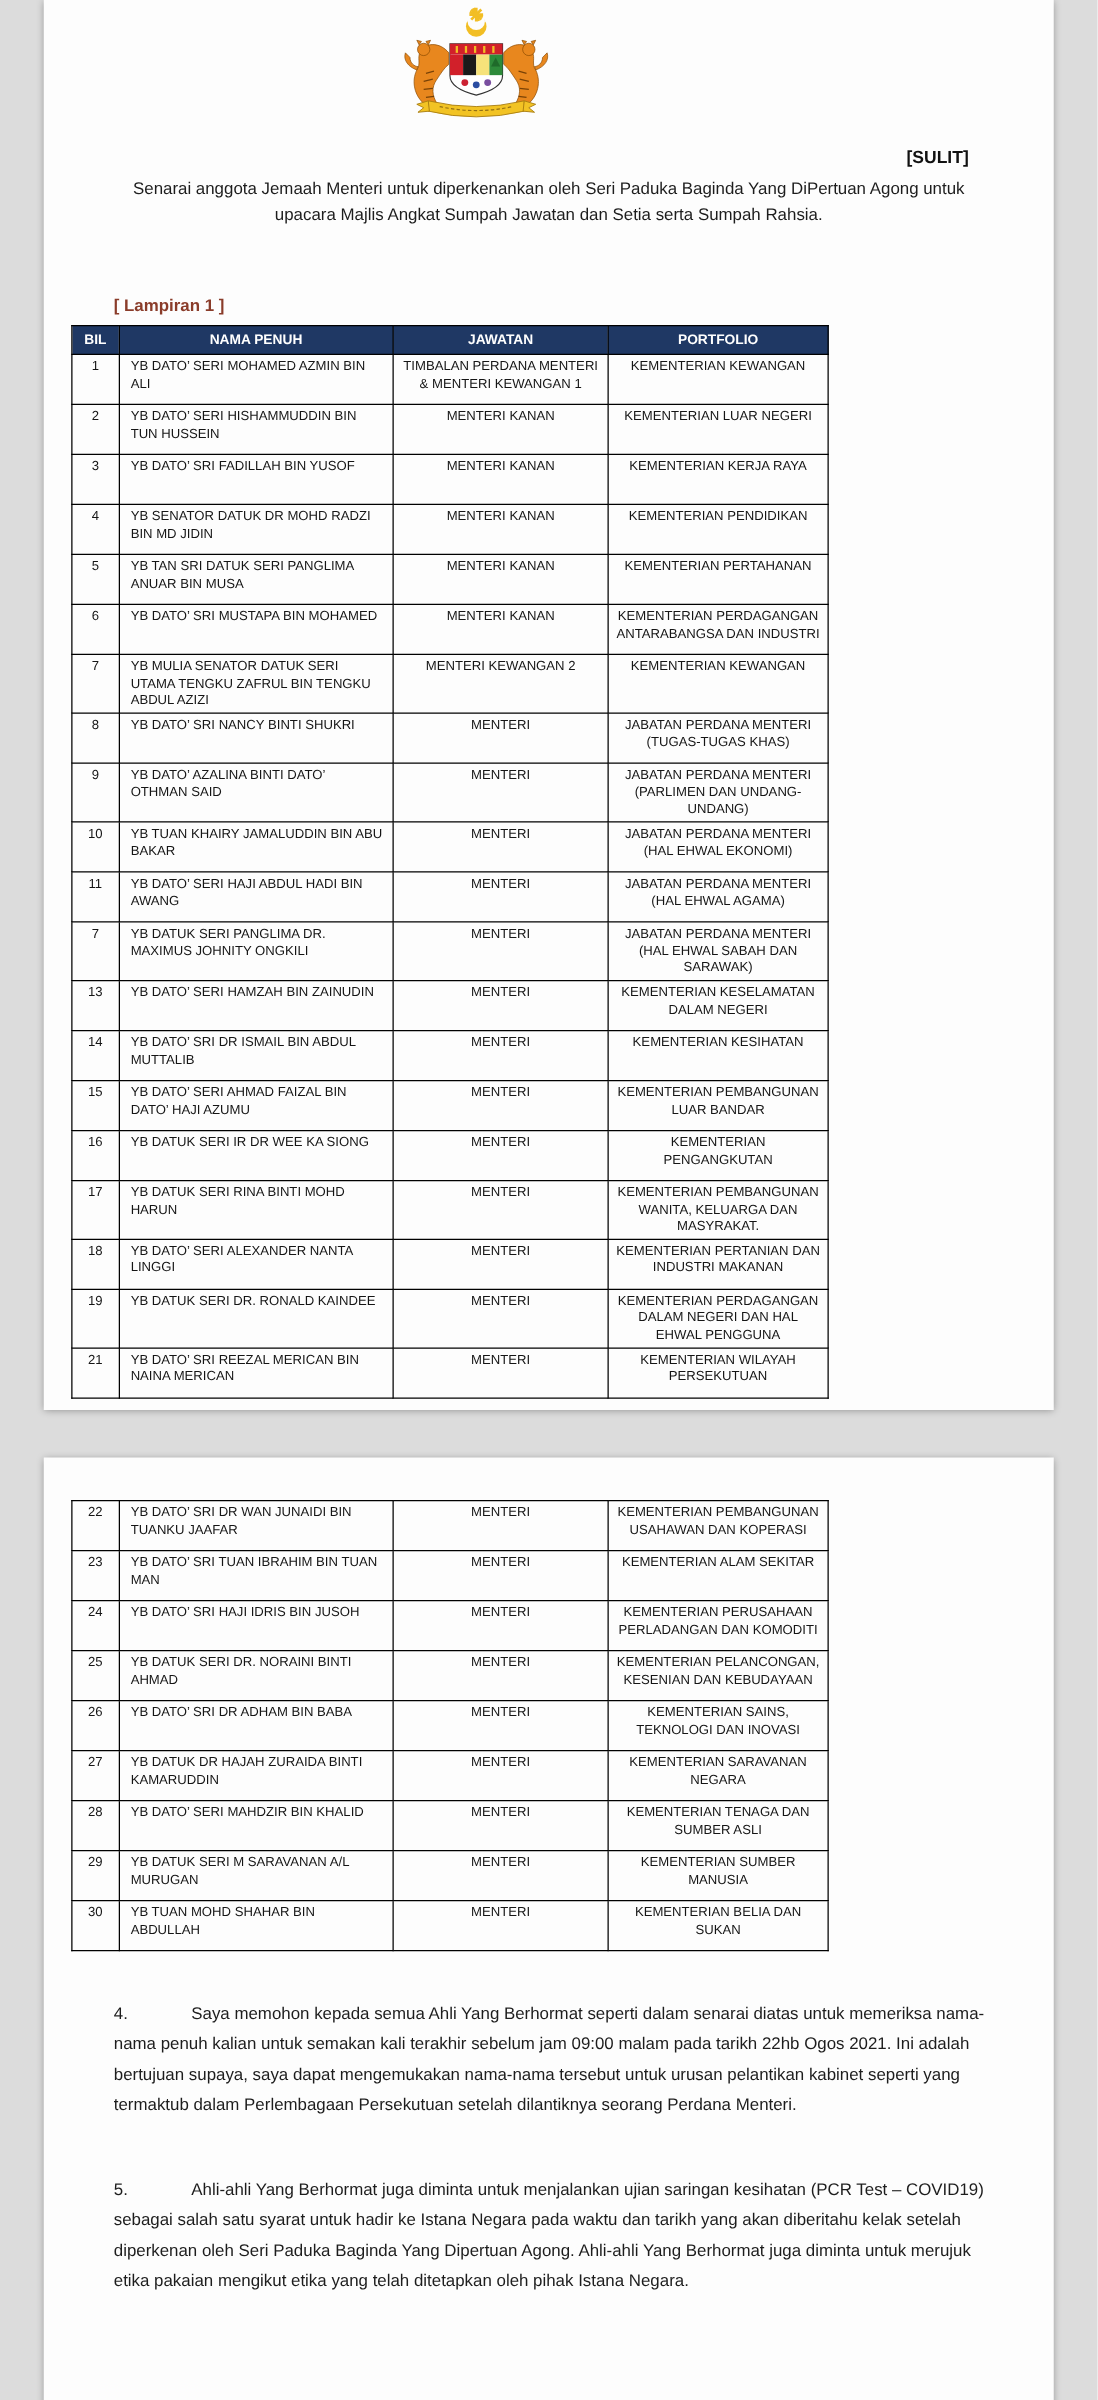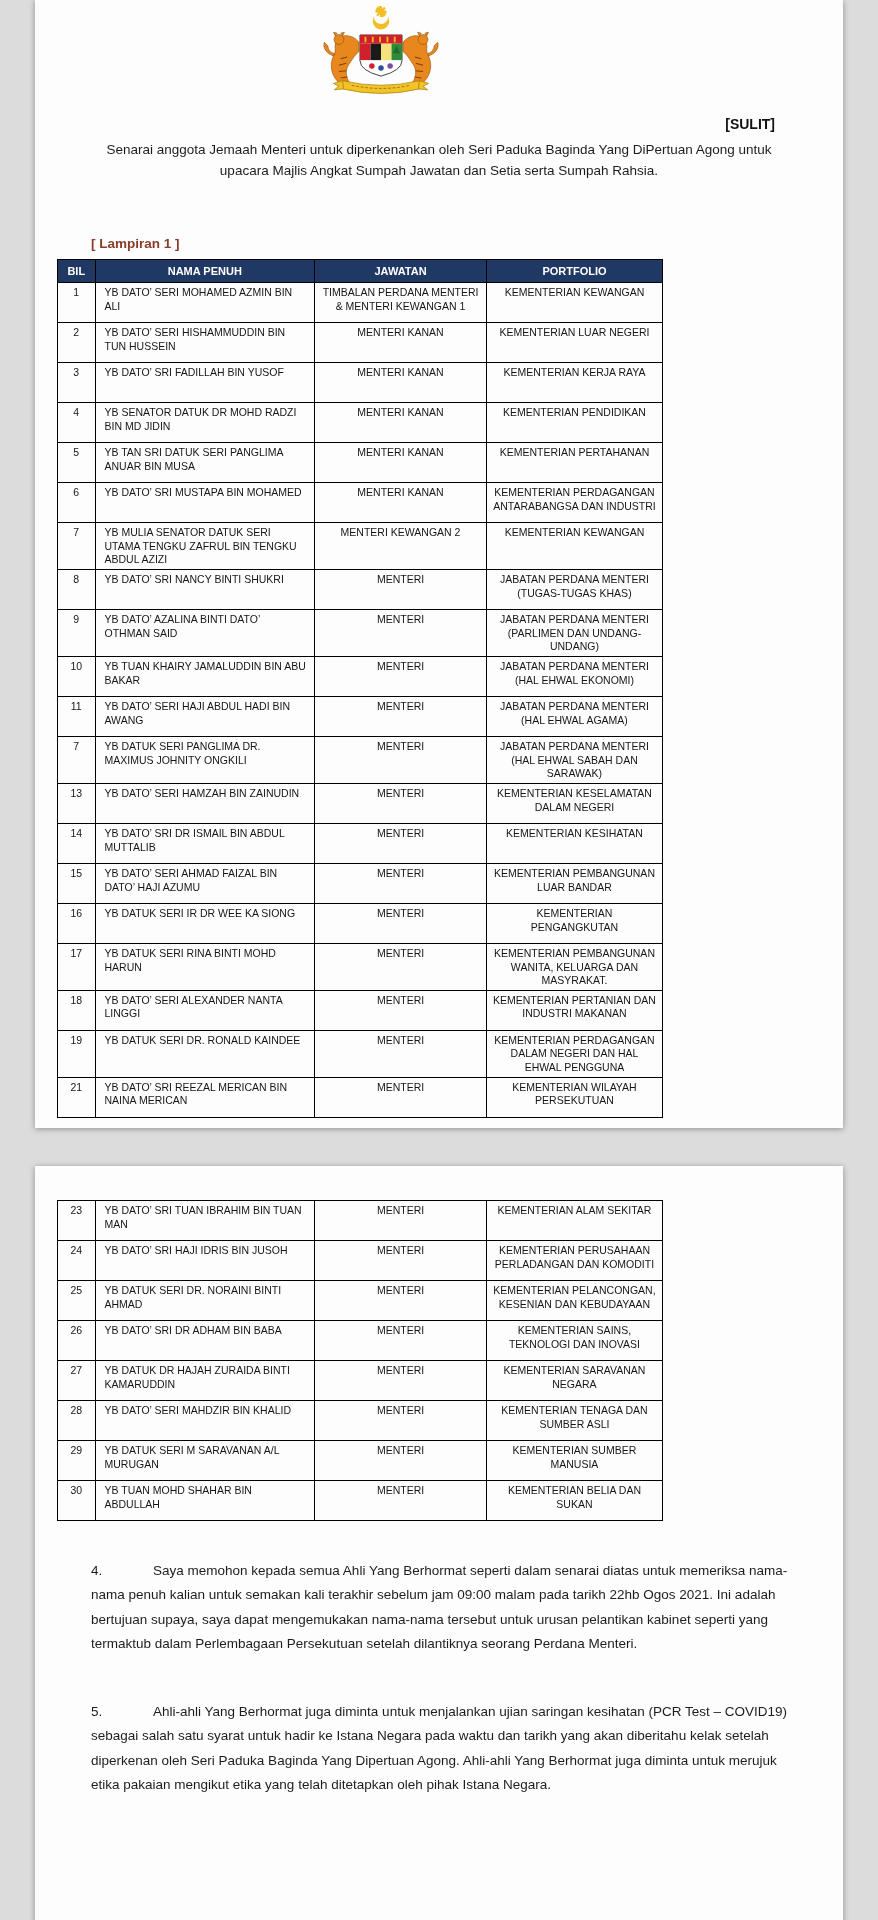--- a/index.html
+++ b/index.html
@@ -296,20 +296,26 @@
 
     <table class="mtable">
       <colgroup>
         <col class="c-bil">
           <col class="c-nama">
           <col class="c-jawatan">
           <col class="c-portfolio">
       </colgroup>
       <tbody id="tbody-page2">
           <tr>
+            <td class="col-bil">22</td>
+            <td class="col-nama">YB DATO’ SRI DR WAN JUNAIDI BIN TUANKU JAAFAR</td>
+            <td class="col-jawatan">MENTERI</td>
+            <td class="col-portfolio">KEMENTERIAN PEMBANGUNAN USAHAWAN DAN KOPERASI</td>
+          </tr>
+          <tr>
             <td class="col-bil">23</td>
             <td class="col-nama">YB DATO’ SRI TUAN IBRAHIM BIN TUAN MAN</td>
             <td class="col-jawatan">MENTERI</td>
             <td class="col-portfolio">KEMENTERIAN ALAM SEKITAR</td>
           </tr>
           <tr>
             <td class="col-bil">24</td>
             <td class="col-nama">YB DATO’ SRI HAJI IDRIS BIN JUSOH</td>
             <td class="col-jawatan">MENTERI</td>
             <td class="col-portfolio">KEMENTERIAN PERUSAHAAN PERLADANGAN DAN KOMODITI</td>

